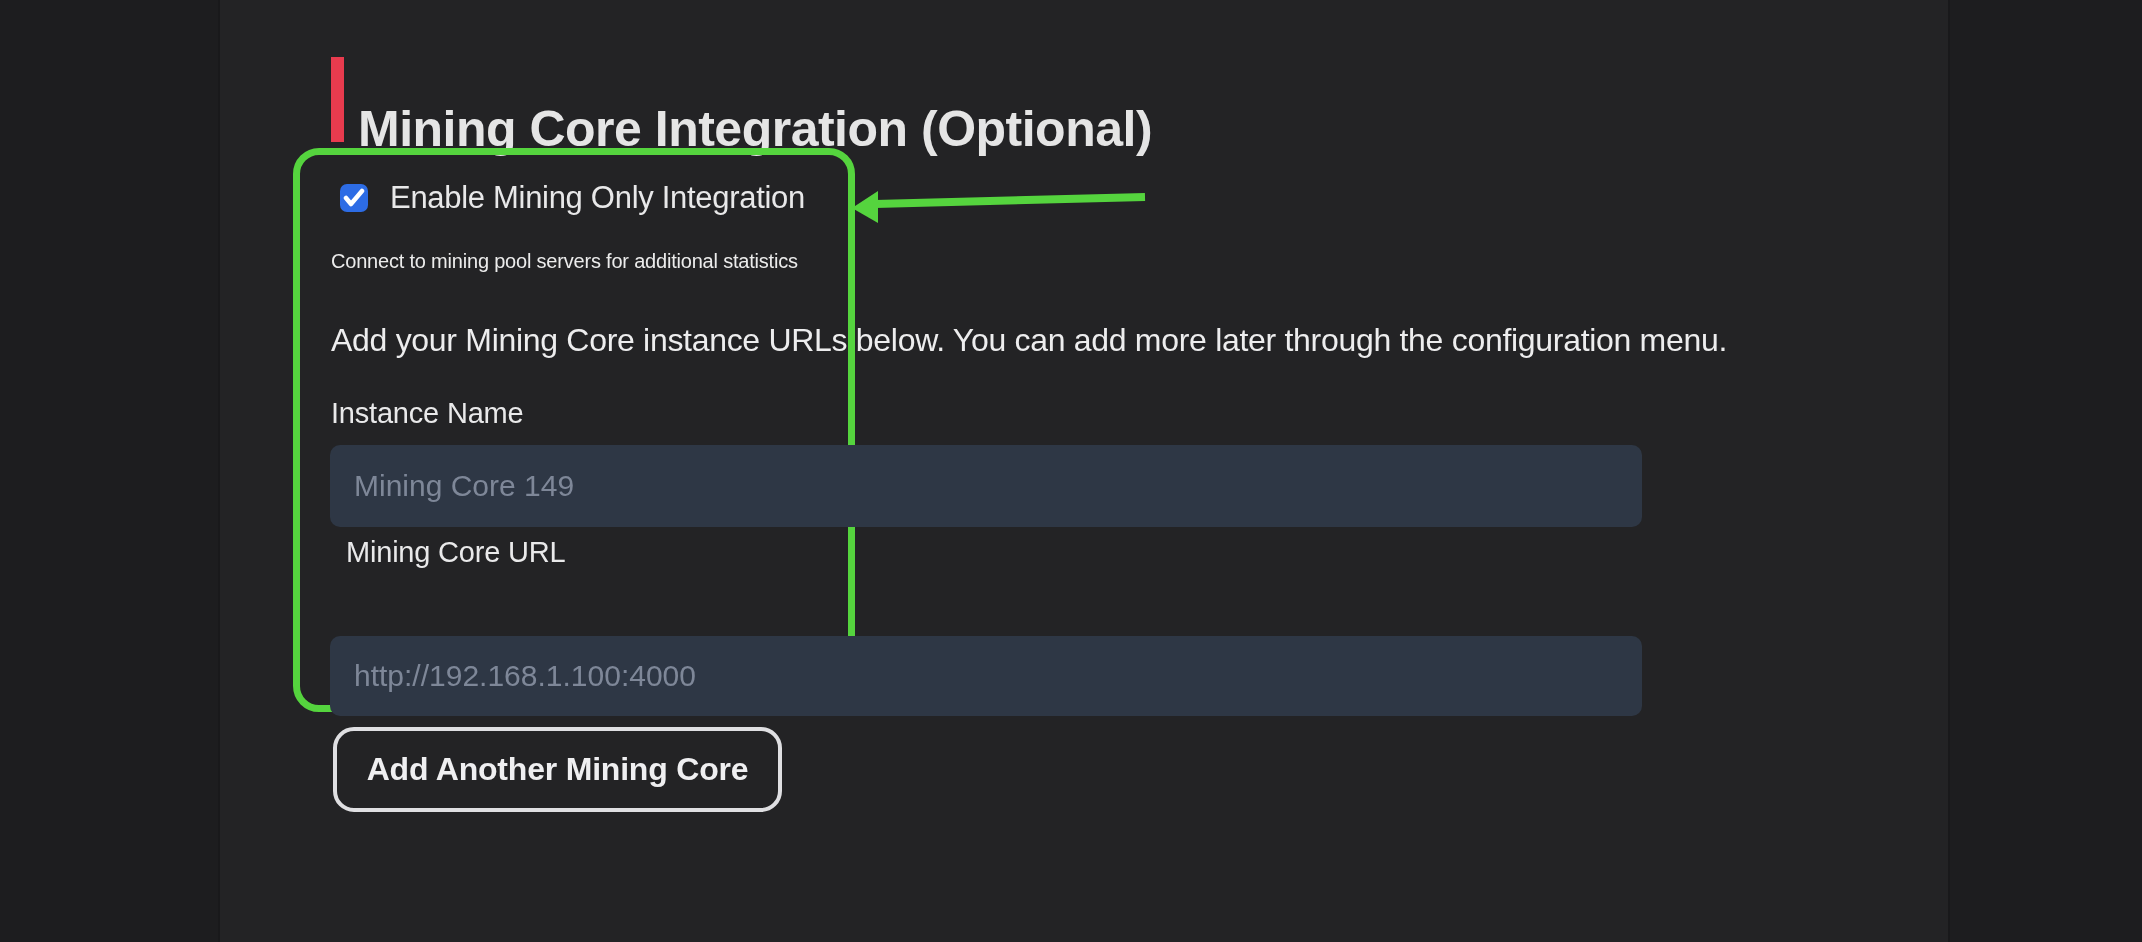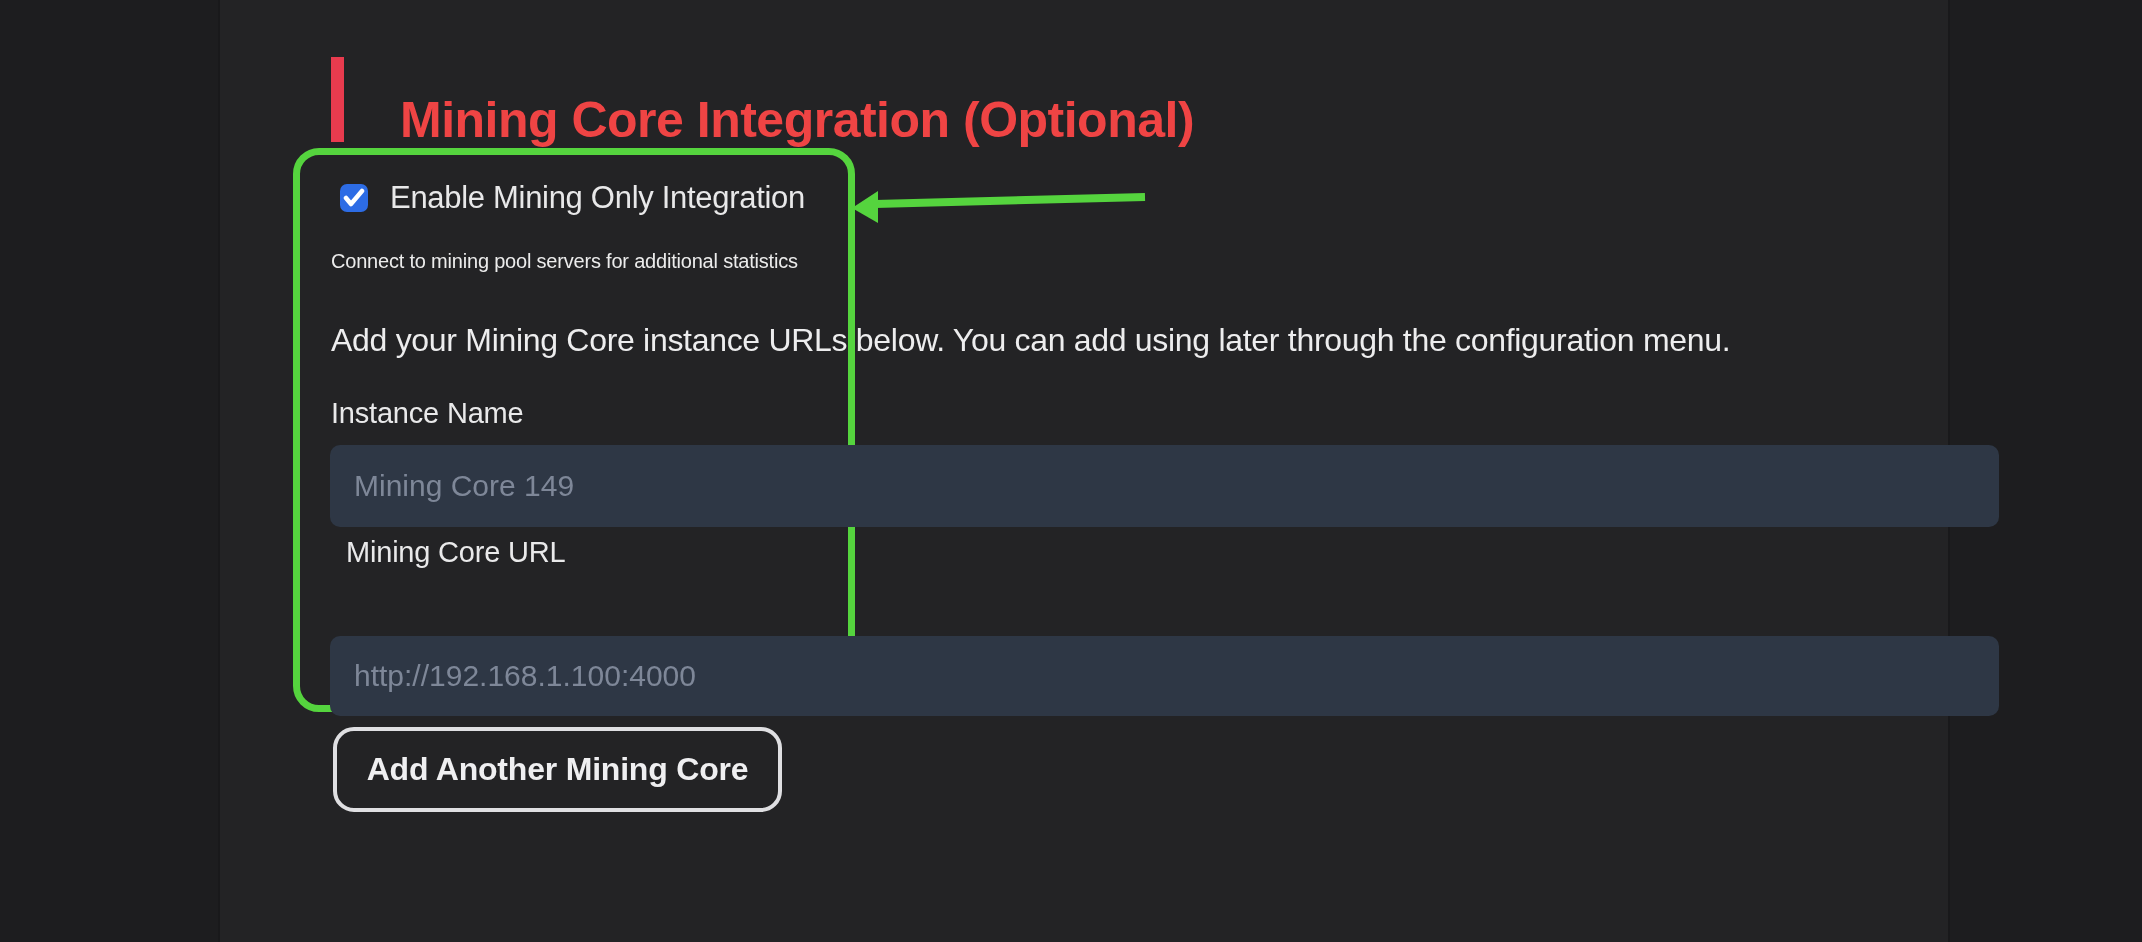--- a/index.html
+++ b/index.html
@@ -8,22 +8,22 @@
     background:#232325;
     font-family:"Liberation Sans","DejaVu Sans",sans-serif;
     -webkit-font-smoothing:antialiased;
   }
   .side-strip{position:absolute;top:0;height:942px;background:#1d1d1f;}
   .strip-left{left:0;width:218px;border-right:2px solid #19191b;}
   .strip-right{left:1948px;width:194px;border-left:2px solid #19191b;}
 
   .accent-bar{position:absolute;left:331px;top:57px;width:13px;height:85px;background:#e83b4e;}
   .page-title{
-    position:absolute;left:358px;top:52px;height:68px;line-height:68px;
-    font-size:50px;font-weight:bold;letter-spacing:-0.5px;color:#ef4444;white-space:nowrap;margin-left:42px;
+    position:absolute;left:358px;top:61px;height:68px;line-height:68px;
+    font-size:50px;font-weight:bold;letter-spacing:-0.5px;color:#e5e5e5;white-space:nowrap;
   }
 
   .annotation-box{
     position:absolute;left:293px;top:148px;width:562px;height:564px;
     border:7px solid #55d43e;border-radius:26px;box-sizing:border-box;
     pointer-events:none;
   }
 
   .checkbox{
     position:absolute;left:340px;top:184px;width:28px;height:28px;
@@ -43,21 +43,21 @@
     font-size:32px;letter-spacing:-0.3px;color:#ededee;white-space:nowrap;
   }
   .field-label{
     position:absolute;left:331px;height:42px;line-height:42px;
     font-size:29px;letter-spacing:-0.2px;color:#e9e9ea;white-space:nowrap;
   }
   .label-instance{top:392px;}
   .label-url{top:531px;margin-left:15px;}
 
   .text-input{
-    position:absolute;left:330px;width:1669px;height:82px;box-sizing:border-box;
+    position:absolute;left:330px;width:1312px;height:82px;box-sizing:border-box;
     background:#2e3745;border:none;outline:none;border-radius:10px;
     padding:0 24px;font-size:30px;color:#d6dae2;
     font-family:"Liberation Sans","DejaVu Sans",sans-serif;
   }
   .text-input::placeholder{color:#7e8798;opacity:1;}
   .input-instance{top:445px;}
   .input-url{top:636px;height:80px;}
 
   .add-btn{
     position:absolute;left:333px;top:727px;width:449px;height:85px;box-sizing:border-box;
@@ -87,21 +87,21 @@
 
   <div class="checkbox">
     <svg width="22" height="20" viewBox="0 0 22 20">
       <polyline points="3,10 8,16 19,3" fill="none" stroke="#ffffff" stroke-width="4.5" stroke-linecap="round" stroke-linejoin="round"></polyline>
     </svg>
   </div>
   <label class="checkbox-label">Enable Mining Only Integration</label>
 
   <div class="help-text">Connect to mining pool servers for additional statistics</div>
 
-  <div class="intro-text">Add your Mining Core instance URLs below. You can add using later through the configuration menu.</div>
+  <div class="intro-text">Add your Mining Core instance URLs below. You can add more later through the configuration menu.</div>
 
   <div class="field-label label-instance">Instance Name</div>
   <input class="text-input input-instance" type="text" placeholder="Mining Core 149" style="">
 
   <div class="field-label label-url">Mining Core URL</div>
   <input class="text-input input-url" type="text" placeholder="http://192.168.1.100:4000" style="">
 
   <button class="add-btn">Add Another Mining Core</button>
 
   <svg class="annotation-arrow" viewBox="0 0 310 44">

